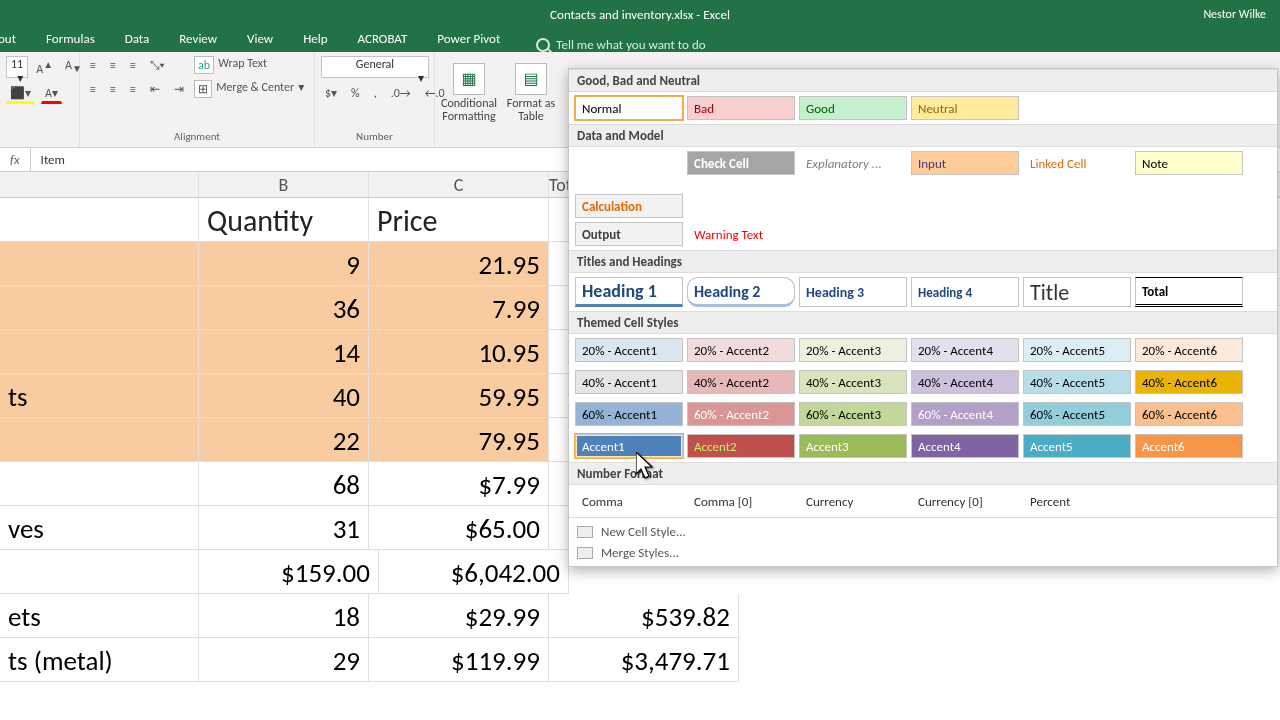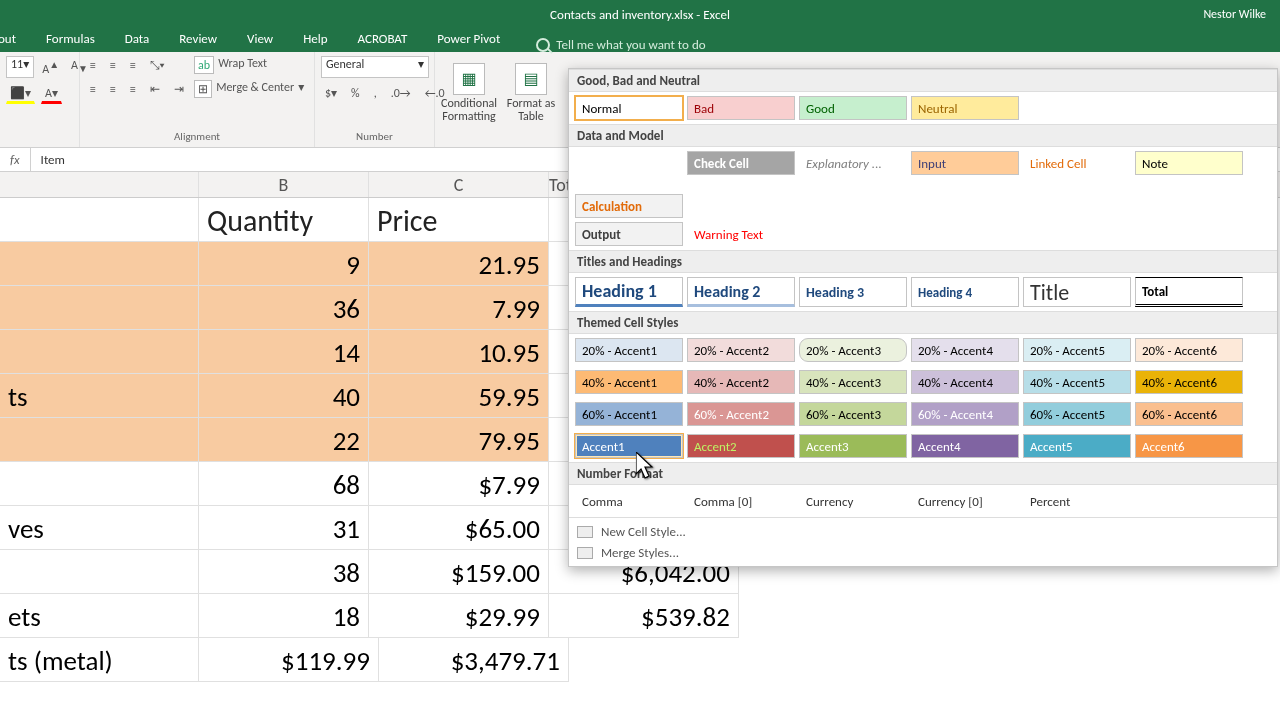--- a/index.html
+++ b/index.html
@@ -16,21 +16,21 @@
   .tabrow .search .icon { width:14px; height:14px; border:2px solid #d4ecdc; border-radius:50%; position:relative; }
   .tabrow .search .icon::after { content:""; position:absolute; width:6px; height:2px; background:#d4ecdc; transform:rotate(45deg); right:-5px; bottom:-2px; }
 
   
   .ribbon { background:#f3f2f1; border-bottom:1px solid #d0d0d0; height:96px; display:flex; }
   .group { border-right:1px solid #e1e1e1; display:flex; flex-direction:column; justify-content:space-between; padding:4px 6px 2px 6px; }
   .group .caption { text-align:center; font-size:11px; color:#666; padding-bottom:2px; }
   .group .body { flex:1; display:flex; gap:6px; }
   .ctl { font-size:12px; color:#555; display:flex; align-items:flex-start; gap:4px; }
   .smallbtn { border:1px solid transparent; padding:1px 3px; font-size:12px; color:#555; background:transparent; }
-  .dd { display:flex; align-items:flex-start; border:1px solid #c4c4c4; background:#fff; height:22px; font-size:12px; padding:0 4px; color:#333; }
+  .dd { display:flex; align-items:center; border:1px solid #c4c4c4; background:#fff; height:22px; font-size:12px; padding:0 4px; color:#333;flex-direction:column; }
   .col { display:flex; flex-direction:column; gap:2px; }
 
   .bigbtn { display:flex; flex-direction:column; align-items:center; justify-content:center; width:60px; font-size:12px; color:#444; gap:2px; cursor:pointer; }
   .bigbtn .ic { width:32px; height:32px; background:#fff; border:1px solid #bbb; display:flex; align-items:center; justify-content:center; font-size:16px; color:#217346; }
 
   
   .fxbar { height:24px; border-bottom:1px solid #d0d0d0; display:flex; align-items:center; font-size:13px; color:#666; }
   .fxbar .fx { font-style:italic; padding:0 10px; border-right:1px solid #d0d0d0; height:100%; display:flex; align-items:center; }
   .fxbar .val { padding:0 10px; color:#333; }
 
@@ -217,32 +217,32 @@
         <div class="cD rD">$543.32</div>
       </div>
       <div class="datarow">
         <div class="cA rA">ves</div>
         <div class="cB rB">31</div>
         <div class="cC rC">$65.00</div>
         <div class="cD rD">$2,015.00</div>
       </div>
       <div class="datarow">
         <div class="cA rA"></div>
-        <div class="cB rB">38</div>
         <div class="cC rC">$159.00</div>
         <div class="cD rD">$6,042.00</div>
       </div>
       <div class="datarow">
         <div class="cA rA">ets</div>
         <div class="cB rB">18</div>
         <div class="cC rC">$29.99</div>
         <div class="cD rD">$539.82</div>
       </div>
       <div class="datarow">
         <div class="cA rA">ts (metal)</div>
+        <div class="cB rB">29</div>
         <div class="cC rC">$119.99</div>
         <div class="cD rD">$3,479.71</div>
       </div>
     </div>
 </div>
 
 <div class="gallery">
   <div class="gal-head">Good, Bad and Neutral</div>
   <div class="gal-row" id="sec1">
       <div class="swatch selected" style="background: rgb(255, 255, 255); color: rgb(0, 0, 0);">Normal</div>
@@ -259,38 +259,38 @@
       <div class="swatch" style="background: rgb(255, 255, 255); color: rgb(226, 107, 10); border: 1px solid transparent;">Linked Cell</div>
       <div class="swatch" style="background: rgb(255, 255, 204); color: rgb(0, 0, 0);">Note</div>
     </div>
   <div class="gal-row" id="sec2b" style="padding-top:0;">
       <div class="swatch" style="background: rgb(242, 242, 242); color: rgb(63, 63, 63); font-weight: 700;">Output</div>
       <div class="swatch" style="background: rgb(255, 255, 255); color: rgb(255, 0, 0); border: 1px solid transparent;">Warning Text</div>
     </div>
   <div class="gal-head">Titles and Headings</div>
   <div class="gal-row" id="sec3">
       <div class="swatch" style="background: rgb(255, 255, 255); color: rgb(31, 73, 125); font-weight: 700; font-size: 18px; border-bottom: 3px solid rgb(79, 129, 189); height: 30px;">Heading 1</div>
-      <div class="swatch" style="background: rgb(255, 255, 255); color: rgb(31, 73, 125); font-weight: 700; font-size: 16px; border-bottom: 3px solid rgb(167, 191, 222); height: 30px;">Heading 2</div>
+      <div class="swatch" style="background: rgb(255, 255, 255); color: rgb(31, 73, 125); font-weight: 700; font-size: 16px; border-bottom: 3px solid rgb(167, 191, 222); height: 30px; border-radius: 11px;">Heading 2</div>
       <div class="swatch" style="background: rgb(255, 255, 255); color: rgb(31, 73, 125); font-weight: 700; font-size: 14px; height: 30px;">Heading 3</div>
       <div class="swatch" style="background: rgb(255, 255, 255); color: rgb(31, 73, 125); font-weight: 700; font-size: 13px; height: 30px;">Heading 4</div>
       <div class="swatch" style="background: rgb(255, 255, 255); color: rgb(51, 51, 51); font-size: 22px; height: 30px;">Title</div>
       <div class="swatch" style="background: rgb(255, 255, 255); color: rgb(0, 0, 0); font-weight: 700; font-size: 13px; border-top: 1px solid rgb(0, 0, 0); border-bottom: 3px double rgb(0, 0, 0); height: 30px;">Total</div>
     </div>
   <div class="gal-head">Themed Cell Styles</div>
   <div id="sec4">
       <div class="gal-row">
         <div class="swatch" style="background: rgb(220, 230, 241); color: rgb(0, 0, 0);">20% - Accent1</div>
         <div class="swatch" style="background: rgb(242, 220, 219); color: rgb(0, 0, 0);">20% - Accent2</div>
-        <div class="swatch" style="background: rgb(235, 241, 222); color: rgb(0, 0, 0); border-radius: 9px;">20% - Accent3</div>
+        <div class="swatch" style="background: rgb(235, 241, 222); color: rgb(0, 0, 0);">20% - Accent3</div>
         <div class="swatch" style="background: rgb(228, 223, 236); color: rgb(0, 0, 0);">20% - Accent4</div>
         <div class="swatch" style="background: rgb(218, 238, 243); color: rgb(0, 0, 0);">20% - Accent5</div>
         <div class="swatch" style="background: rgb(253, 233, 217); color: rgb(0, 0, 0);">20% - Accent6</div>
       </div>
       <div class="gal-row">
-        <div class="swatch" style="background: #fdba74; color: rgb(0, 0, 0);">40% - Accent1</div>
+        <div class="swatch" style="background: #e5e5e5; color: rgb(0, 0, 0);">40% - Accent1</div>
         <div class="swatch" style="background: rgb(230, 184, 183); color: rgb(0, 0, 0);">40% - Accent2</div>
         <div class="swatch" style="background: rgb(216, 228, 188); color: rgb(0, 0, 0);">40% - Accent3</div>
         <div class="swatch" style="background: rgb(204, 192, 218); color: rgb(0, 0, 0);">40% - Accent4</div>
         <div class="swatch" style="background: rgb(183, 222, 232); color: rgb(0, 0, 0);">40% - Accent5</div>
         <div class="swatch" style="background: #eab308; color: rgb(0, 0, 0);">40% - Accent6</div>
       </div>
       <div class="gal-row">
         <div class="swatch" style="background: rgb(149, 179, 215); color: rgb(0, 0, 0);">60% - Accent1</div>
         <div class="swatch" style="background: rgb(218, 150, 148); color: rgb(255, 255, 255);">60% - Accent2</div>
         <div class="swatch" style="background: rgb(196, 215, 155); color: rgb(0, 0, 0);">60% - Accent3</div>

